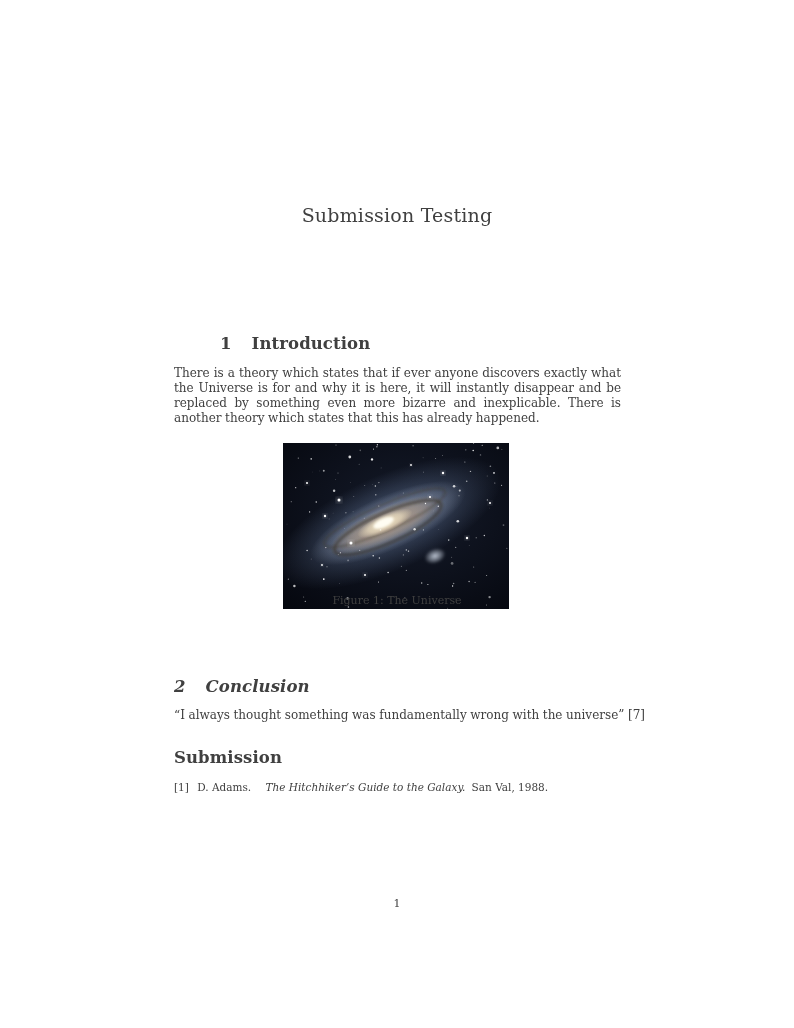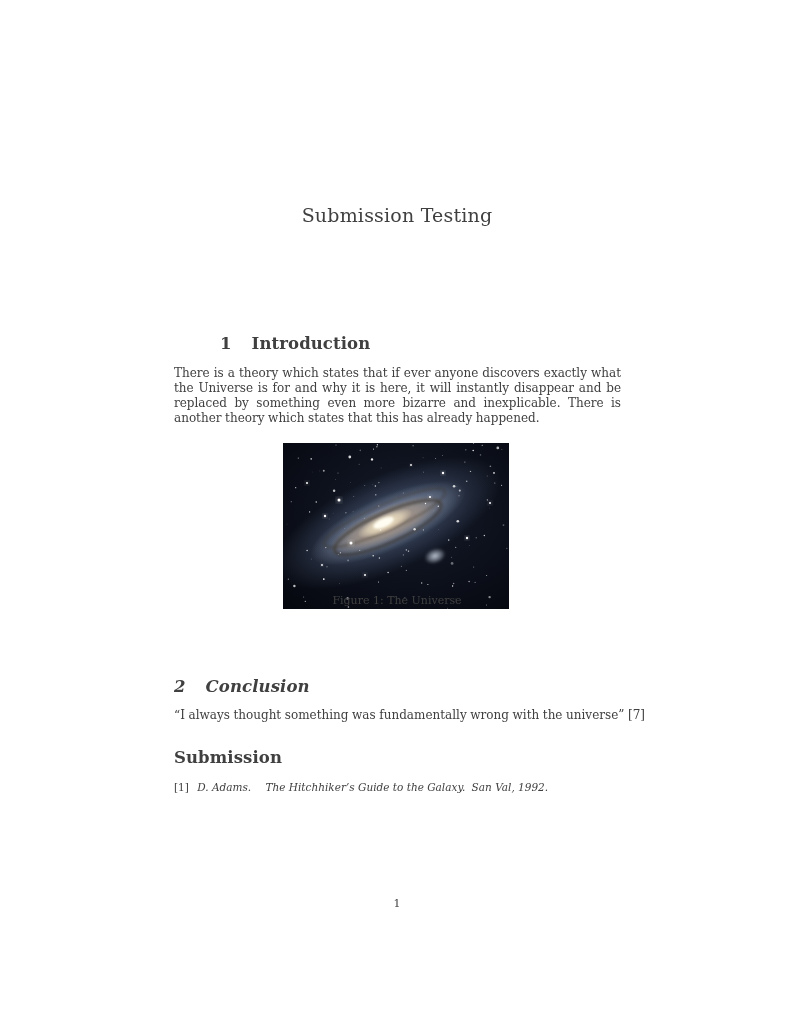--- a/index.html
+++ b/index.html
@@ -38,21 +38,21 @@
     position: absolute; top: 443px; left: 283px;
     width: 226px; height: 166px;
   }
   .figure-wrap svg { display: block; }
   .caption { top: 594px; font-size: 11px; }
   .ref-entry {
     position: absolute; top: 780px; left: 174px; width: 460px;
     font-size: 10.5px; line-height: 15px; white-space: nowrap;
   }
   .ref-label { margin-right: 5px; }
-  .ref-part { margin-right: 3px; font-style: italic; }
+  .ref-part { margin-right: 3px; }
   .italic { font-style: italic; margin-left: 8px; }
   .page-number { top: 897px; font-size: 11px; }
 </style>
 </head>
 <body>
 
 <div class="page">
 
   <div class="centered title">Submission Testing</div>
 
@@ -271,18 +271,18 @@
     <span class="sec-num">2</span><span>Conclusion</span>
   </div>
   <p class="body-text quote">“I always thought something was fundamentally wrong with the universe” [7]</p>
 
   <div class="heading h-refs">Submission</div>
 
   <div class="ref-entry">
     <span class="ref-label">[1]</span>
     <span class="ref-part">D. Adams.</span>
     <span class="ref-part italic">The Hitchhiker’s Guide to the Galaxy.</span>
-    <span class="ref-part">San Val, 1992.</span>
+    <span class="ref-part">San Val, 1988.</span>
   </div>
 
   <div class="centered page-number">1</div>
 
 </div>
 
 </body></html>

